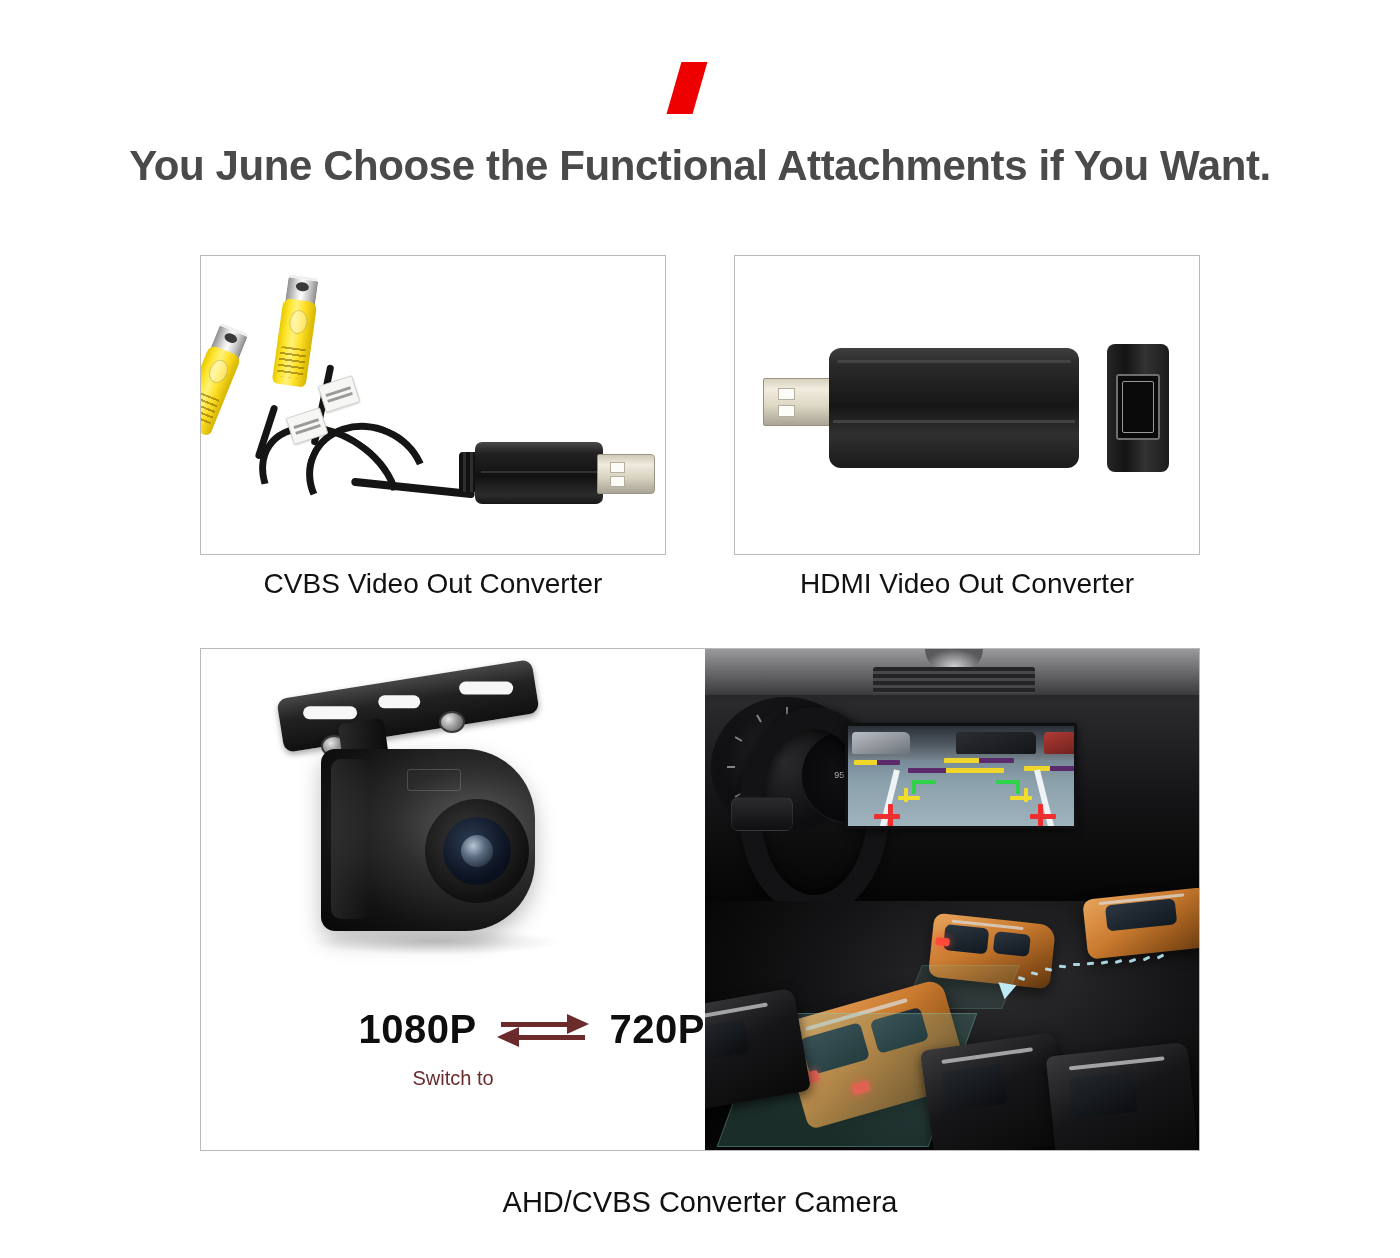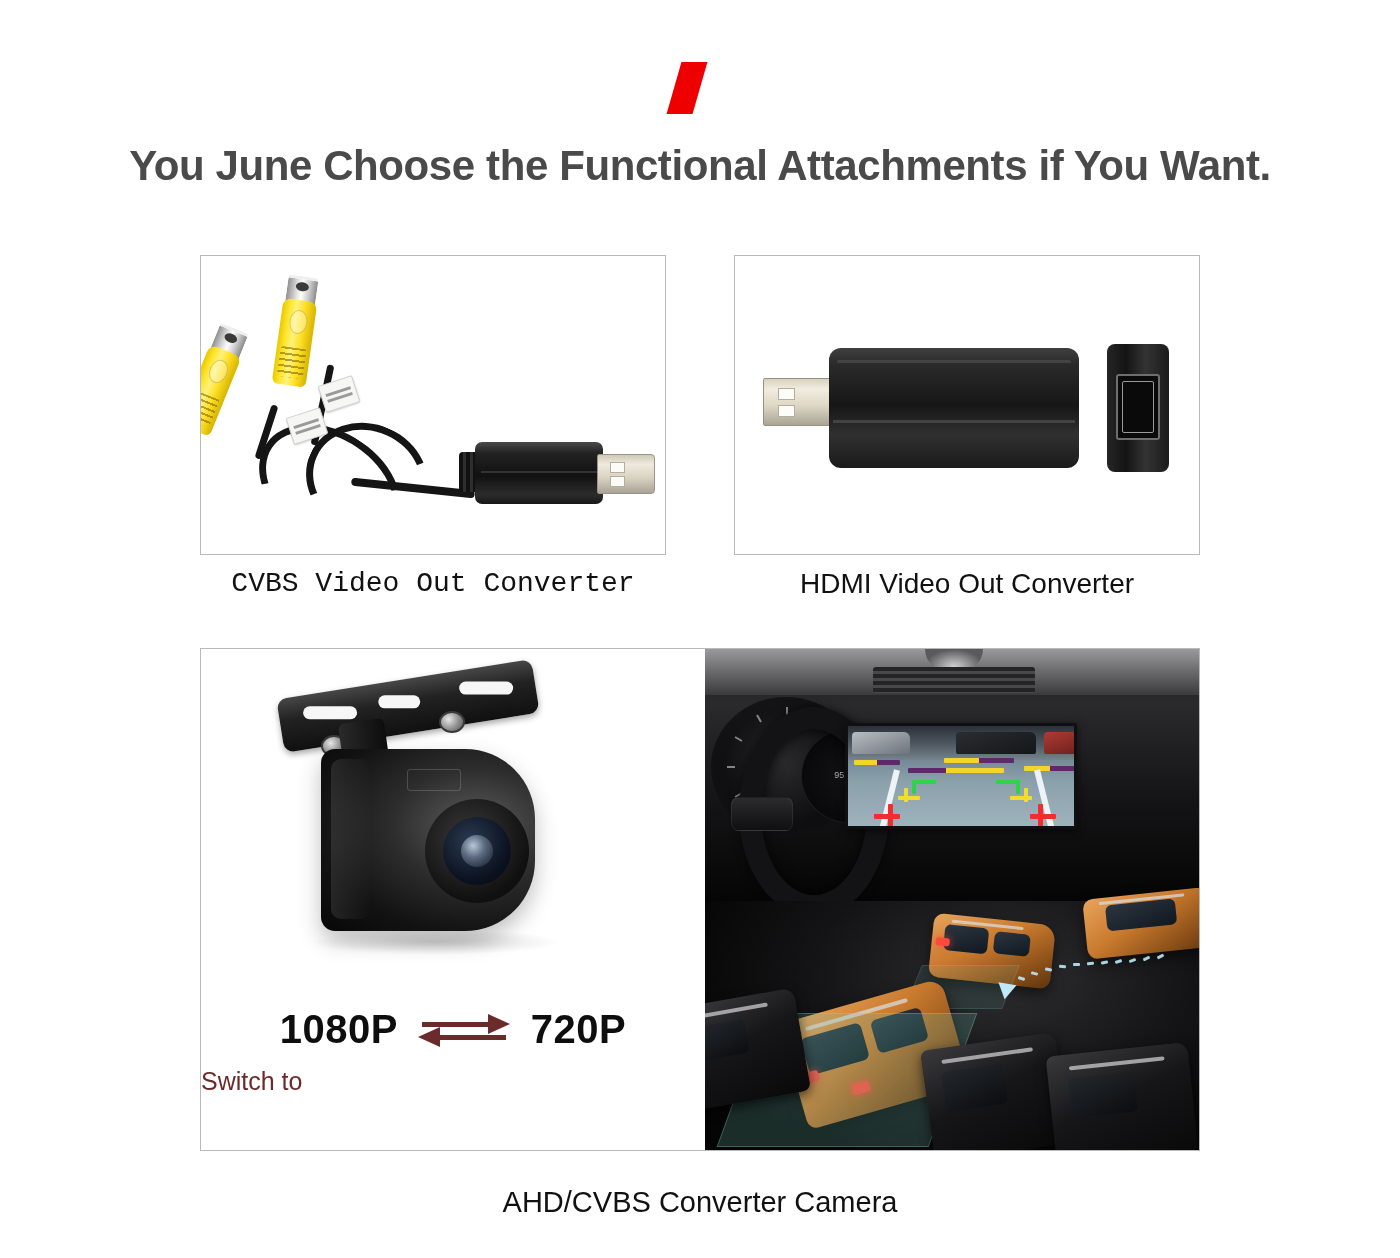--- a/index.html
+++ b/index.html
@@ -69,21 +69,21 @@
   #panel-hdmi  { left: 734px; top: 255px; width: 466px; height: 300px; }
   #panel-cam   { left: 200px; top: 648px; width: 1000px; height: 503px; }
 
   .caption {
     position: absolute;
     text-align: center;
     font-size: 28px;
     color: #111111;
     white-space: nowrap;
   }
-  #cap-cvbs { left: 200px; top: 568px; width: 466px; font-family: Liberation Mono, monospace; }
+  #cap-cvbs { left: 200px; top: 568px; width: 466px; }
   #cap-hdmi { left: 734px; top: 568px; width: 466px; }
   #cap-cam  { left: 200px; top: 1186px; width: 1000px; font-size: 29px; }
 
   
   .cvbs-stage { position: absolute; inset: 0; }
 
   .rca-plug { position: absolute; }
   .rca-body {
     position: absolute;
     width: 34px; height: 86px;
@@ -342,21 +342,21 @@
     left: 110px; top: 280px;
     width: 250px; height: 26px;
     background: radial-gradient(ellipse at center, rgba(0,0,0,.18), rgba(0,0,0,0) 70%);
     border-radius: 50%;
   }
 
   .res-row {
     position: absolute;
     left: 0; top: 358px;
     width: 504px;
-    text-align: center;
+    text-align: right;
     white-space: nowrap;
   }
   .res-label {
     display: inline-block;
     font-size: 40px;
     font-weight: bold;
     color: #0e0e0e;
     vertical-align: middle;
     letter-spacing: 0.5px;
   }
@@ -387,22 +387,22 @@
     border-left: 22px solid #6b2b2b;
   }
   .arrow-head.left {
     top: 17px; left: 2px;
     border-right: 22px solid #6b2b2b;
   }
   .switch-to {
     position: absolute;
     left: 0; top: 418px;
     width: 504px;
-    text-align: left;
-    font-size: 25px;
+    text-align: center;
+    font-size: 20px;
     color: #6b2b2b;
   }
 
   
   .scene {
     position: absolute;
     left: 504px; top: 0;
     width: 496px; height: 503px;
     background: #050505;
     overflow: hidden;

